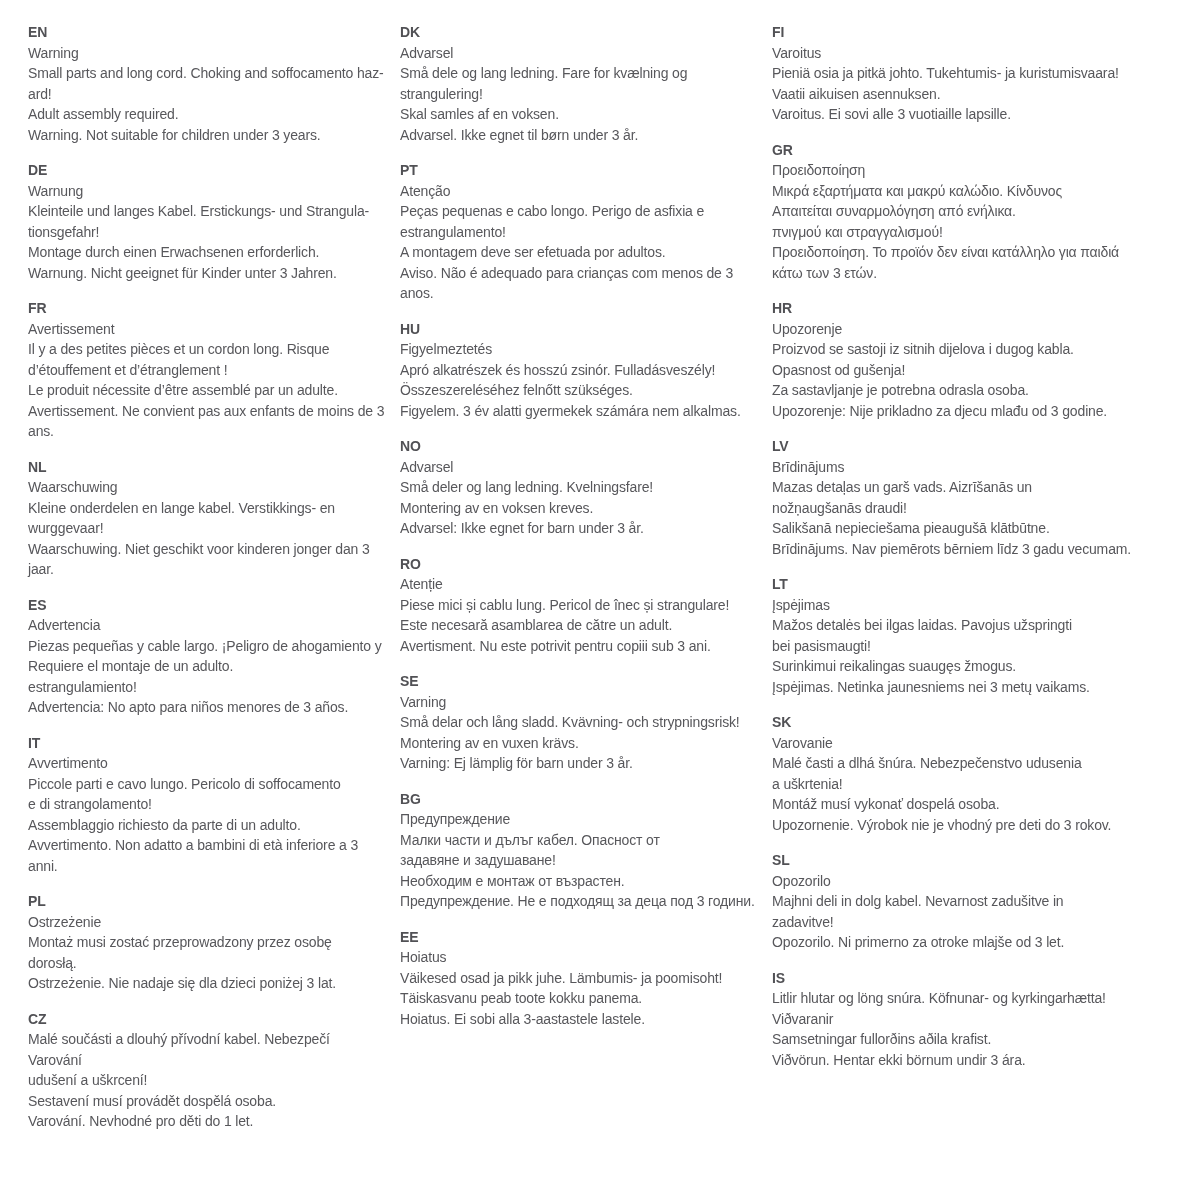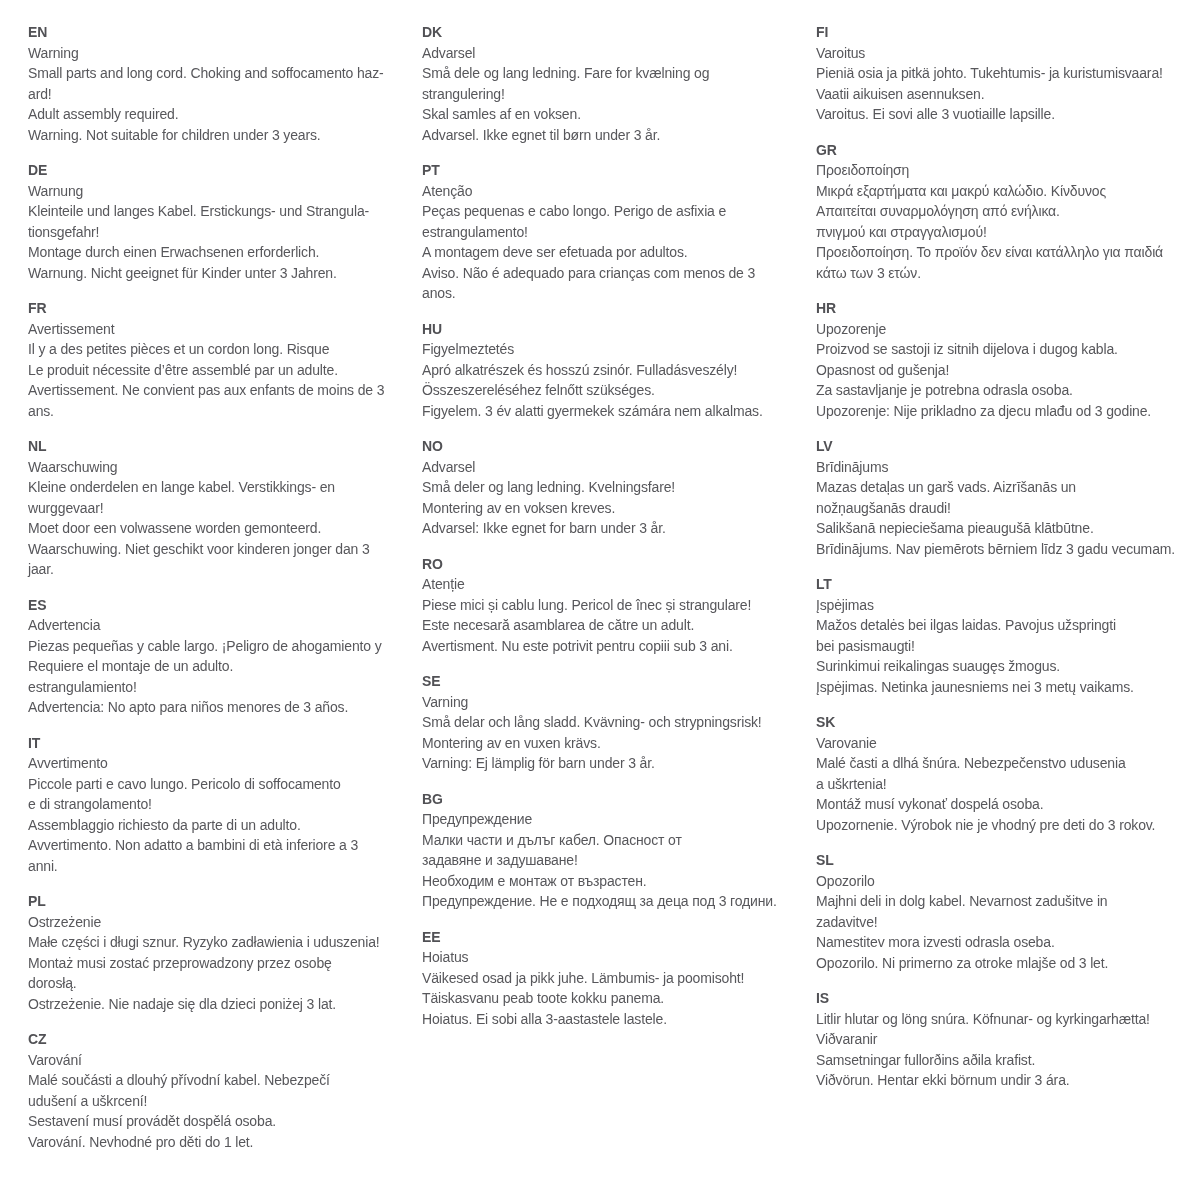--- a/index.html
+++ b/index.html
@@ -11,21 +11,21 @@
     overflow: hidden;
     font-family: "Liberation Sans", "DejaVu Sans", sans-serif;
   }
   .sheet {
     box-sizing: border-box;
     width: 1200px;
     height: 1200px;
     padding: 22px 18px 0 28px;
     display: grid;
     grid-template-columns: 368px 368px 372px;
-    column-gap: 26px;
+    column-gap: 4px;
     color: #57575b;
   }
   .col { min-width: 0; }
   .lang-section {
     margin: 0 0 15px 0;
     font-size: 14px;
     line-height: 20.5px;
     letter-spacing: -0.15px;
   }
   .lang-code {
@@ -56,31 +56,31 @@
   <div class="lang-line">Kleinteile und langes Kabel. Erstickungs- und Strangula-</div>
         <div class="lang-line">tionsgefahr!</div>
         <div class="lang-line">Montage durch einen Erwachsenen erforderlich.</div>
         <div class="lang-line">Warnung. Nicht geeignet für Kinder unter 3 Jahren.</div>
       </section>
 
   <section class="lang-section">
     <div class="lang-code">FR</div>
     <div class="lang-line lang-title">Avertissement</div>
   <div class="lang-line">Il y a des petites pièces et un cordon long. Risque</div>
+        <div class="lang-line">d’étouffement et d’étranglement !</div>
         <div class="lang-line">Le produit nécessite d’être assemblé par un adulte.</div>
         <div class="lang-line">Avertissement. Ne convient pas aux enfants de moins de 3</div>
         <div class="lang-line">ans.</div>
       </section>
 
   <section class="lang-section">
     <div class="lang-code">NL</div>
     <div class="lang-line lang-title">Waarschuwing</div>
   <div class="lang-line">Kleine onderdelen en lange kabel. Verstikkings- en</div>
         <div class="lang-line">wurggevaar!</div>
-        <div class="lang-line">Moet door een volwassene worden gemonteerd.</div>
         <div class="lang-line">Waarschuwing. Niet geschikt voor kinderen jonger dan 3</div>
         <div class="lang-line">jaar.</div>
       </section>
 
   <section class="lang-section">
     <div class="lang-code">ES</div>
     <div class="lang-line lang-title">Advertencia</div>
   <div class="lang-line">Piezas pequeñas y cable largo. ¡Peligro de ahogamiento y</div>
         <div class="lang-line">Requiere el montaje de un adulto.</div>
         <div class="lang-line">estrangulamiento!</div>
@@ -93,30 +93,29 @@
   <div class="lang-line">Piccole parti e cavo lungo. Pericolo di soffocamento</div>
         <div class="lang-line">e di strangolamento!</div>
         <div class="lang-line">Assemblaggio richiesto da parte di un adulto.</div>
         <div class="lang-line">Avvertimento. Non adatto a bambini di età inferiore a 3</div>
         <div class="lang-line">anni.</div>
       </section>
 
   <section class="lang-section">
     <div class="lang-code">PL</div>
     <div class="lang-line lang-title">Ostrzeżenie</div>
-  <div class="lang-line">Małe części i długi sznur. Ryzyko zadławienia i uduszenia!</div>
         <div class="lang-line">Montaż musi zostać przeprowadzony przez osobę</div>
         <div class="lang-line">dorosłą.</div>
         <div class="lang-line">Ostrzeżenie. Nie nadaje się dla dzieci poniżej 3 lat.</div>
       </section>
 
   <section class="lang-section">
     <div class="lang-code">CZ</div>
-    <div class="lang-line lang-title">Varování</div>
-  <div class="lang-line">Malé součásti a dlouhý přívodní kabel. Nebezpečí</div>
+    <div class="lang-line">Malé součásti a dlouhý přívodní kabel. Nebezpečí</div>
+  <div class="lang-line lang-title">Varování</div>
         <div class="lang-line">udušení a uškrcení!</div>
         <div class="lang-line">Sestavení musí provádět dospělá osoba.</div>
         <div class="lang-line">Varování. Nevhodné pro děti do 1 let.</div>
       </section>
 </div>
   <div class="col">
   <section class="lang-section">
     <div class="lang-code">DK</div>
     <div class="lang-line lang-title">Advarsel</div>
   <div class="lang-line">Små dele og lang ledning. Fare for kvælning og</div>
@@ -237,21 +236,20 @@
         <div class="lang-line">a uškrtenia!</div>
         <div class="lang-line">Montáž musí vykonať dospelá osoba.</div>
         <div class="lang-line">Upozornenie. Výrobok nie je vhodný pre deti do 3 rokov.</div>
       </section>
 
   <section class="lang-section">
     <div class="lang-code">SL</div>
     <div class="lang-line lang-title">Opozorilo</div>
   <div class="lang-line">Majhni deli in dolg kabel. Nevarnost zadušitve in</div>
         <div class="lang-line">zadavitve!</div>
-        <div class="lang-line">Namestitev mora izvesti odrasla oseba.</div>
         <div class="lang-line">Opozorilo. Ni primerno za otroke mlajše od 3 let.</div>
       </section>
 
   <section class="lang-section">
     <div class="lang-code">IS</div>
     <div class="lang-line">Litlir hlutar og löng snúra. Köfnunar- og kyrkingarhætta!</div>
   <div class="lang-line lang-title">Viðvaranir</div>
         <div class="lang-line">Samsetningar fullorðins aðila krafist.</div>
         <div class="lang-line">Viðvörun. Hentar ekki börnum undir 3 ára.</div>
       </section>

